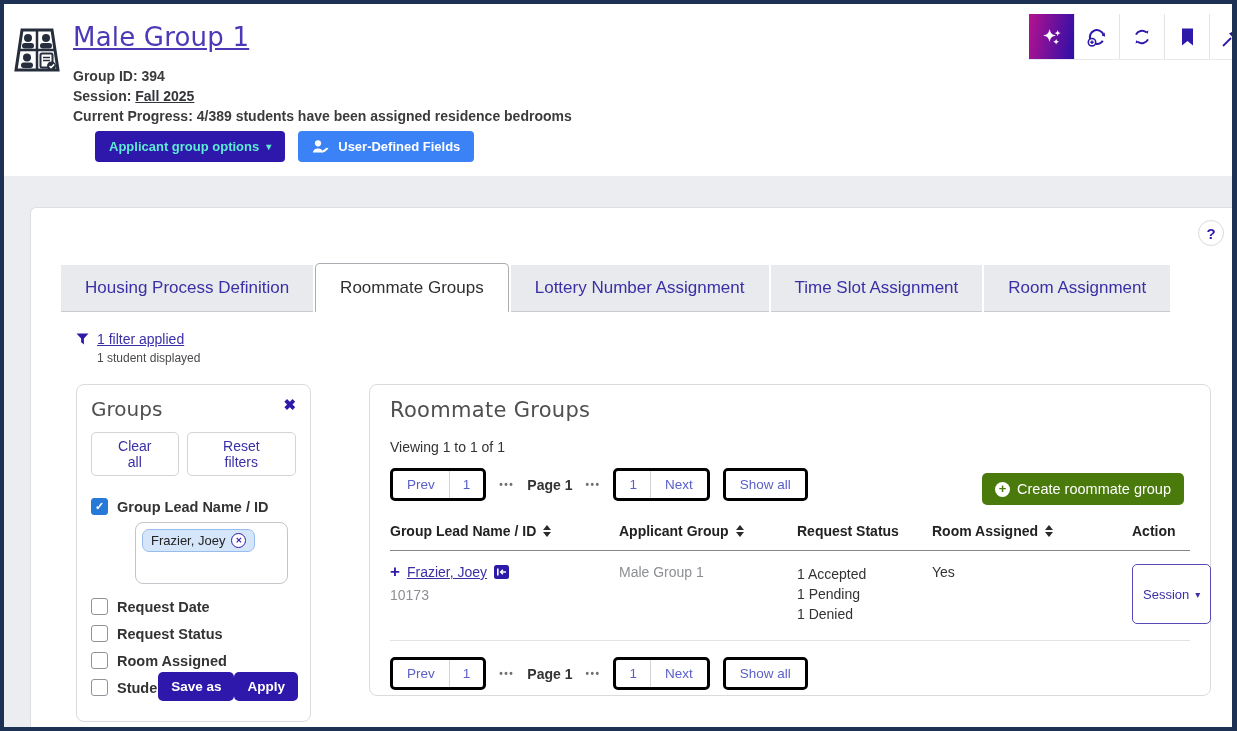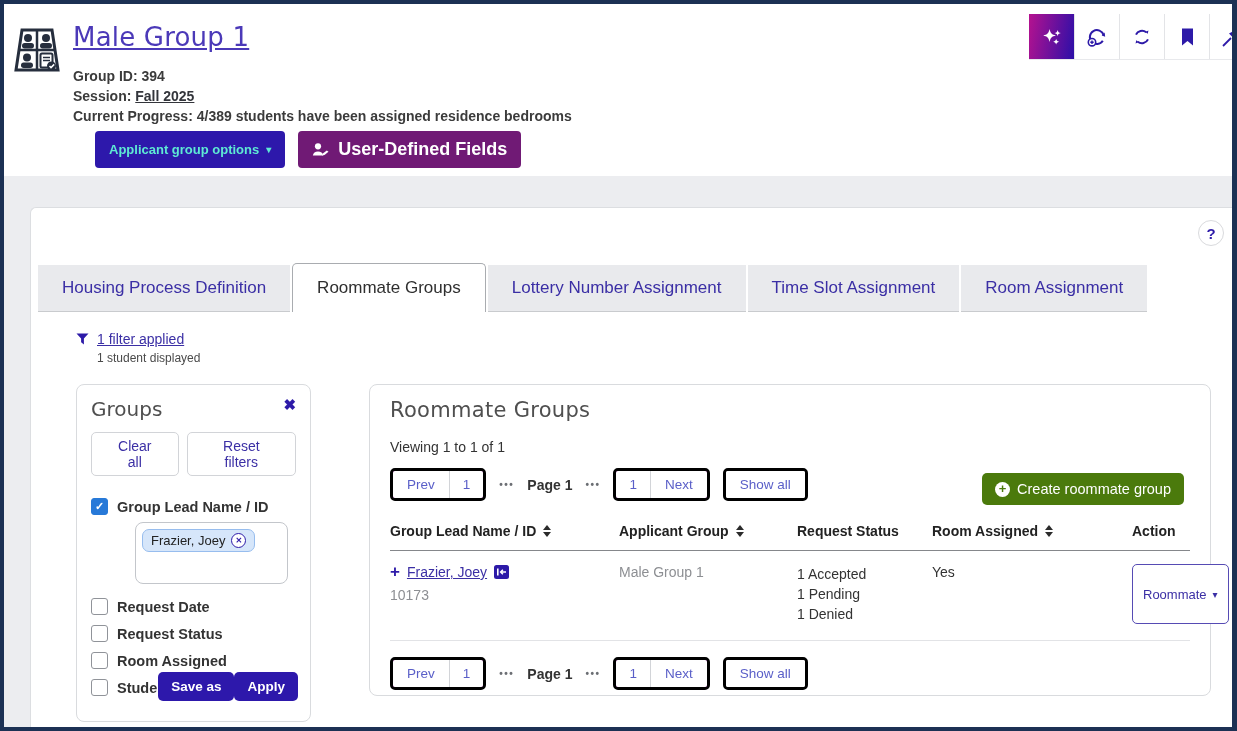--- a/index.html
+++ b/index.html
@@ -13,42 +13,42 @@
   .app-icon { position:absolute; left:9px; top:22px; }
   .page-title { position:absolute; left:69px; top:18px; font-family:"DejaVu Sans",sans-serif;
     font-size:26px; color:#4b39b8; text-decoration:underline; letter-spacing:0.2px; cursor:pointer; }
   .header-meta { position:absolute; left:69px; top:62px; font-size:14px; font-weight:bold;
     color:#3b3b3b; line-height:20px; }
   .meta-link { color:#33353b; text-decoration:underline; cursor:pointer; }
   .header-buttons { position:absolute; left:91px; top:127px; display:flex; gap:13px; }
   .btn-indigo { background:#2d18ab; color:#5eead4; font-weight:bold; font-size:13px;
     border:none; border-radius:4px; padding:8px 14px; cursor:pointer; display:flex; align-items:center; gap:7px;
     font-family:"Liberation Sans",sans-serif; }
-  .btn-green { background:#701a75; color:#fff; font-weight:bold; font-size:18px;
+  .btn-green { background:#3b82f6; color:#fff; font-weight:bold; font-size:13px;
     border:none; border-radius:4px; padding:8px 14px; cursor:pointer; display:flex; align-items:center; gap:8px;
     font-family:"Liberation Sans",sans-serif; }
   .caret { font-size:10px; }
 
   
   .toolbar { position:absolute; top:10px; right:0; width:203px; height:46px; display:flex; overflow:hidden;
     border-bottom:1px solid #e8e9ec; }
   .tool-cell { width:45px; min-width:45px; height:46px; background:#fff; display:flex; align-items:center;
     justify-content:center; border-left:1px solid #e3e4e7; cursor:pointer; }
   .tool-cell:first-child { border-left:none; background:linear-gradient(100deg,#b5128f,#2b0fa8); }
 
   
   .content-bg { position:absolute; left:0; top:172px; right:0; bottom:0; background:#ecedf0; }
   .card { position:absolute; left:26px; top:31px; right:0; bottom:0; background:#fff;
     border-top:1px solid #dcdee1; border-left:1px solid #dcdee1; border-radius:6px 0 0 0; }
   .help-circle { position:absolute; top:12px; right:8px; width:26px; height:26px; border-radius:50%;
     border:1px solid #d9dadd; color:#2d1aa8; font-weight:bold; font-size:15px;
     display:flex; align-items:center; justify-content:center; cursor:pointer; background:#fff; }
 
   
-  .tabs { position:absolute; left:7px; top:55px; display:flex; align-items:flex-end; height:49px; }
+  .tabs { position:absolute; left:30px; top:55px; display:flex; align-items:flex-end; height:49px; }
   .tab { background:#e9eaed; color:#3b2fa5; font-size:17px; padding:0 24px; height:47px;
     display:flex; align-items:center; border-bottom:1px solid #c9cbce; margin-right:2px; cursor:pointer; white-space:nowrap; }
   .tab.active { background:#fff; color:#2f2f2f; height:49px; border:1px solid #a9acb0; border-bottom:none;
     border-radius:5px 5px 0 0; }
 
   
   .filter-row { position:absolute; left:45px; top:123px; display:flex; align-items:center; gap:8px; }
   .filter-link { color:#3b2fa5; font-size:14px; text-decoration:underline; cursor:pointer; }
   .filter-count { position:absolute; left:66px; top:143px; font-size:12px; color:#4a4a4a; }
 
@@ -348,21 +348,21 @@
               <div class="lead-id">10173</div>
             </div>
             <div class="cell-gray">Male Group 1</div>
             <div class="status-cell">
               <div>1 Accepted</div>
               <div>1 Pending</div>
               <div>1 Denied</div>
             </div>
             <div>Yes</div>
             <button class="actions-btn">
-              <span>Roommate</span>
+              <span>Session</span>
               <span class="caret">▾</span>
             </button>
           </div>
         </div>
 
         <div class="pagination" style="margin-top:16px;">
           <div class="page-group">
             <button class="page-btn">Prev</button>
             <div class="page-divider"></div>
             <button class="page-btn num">1</button>

